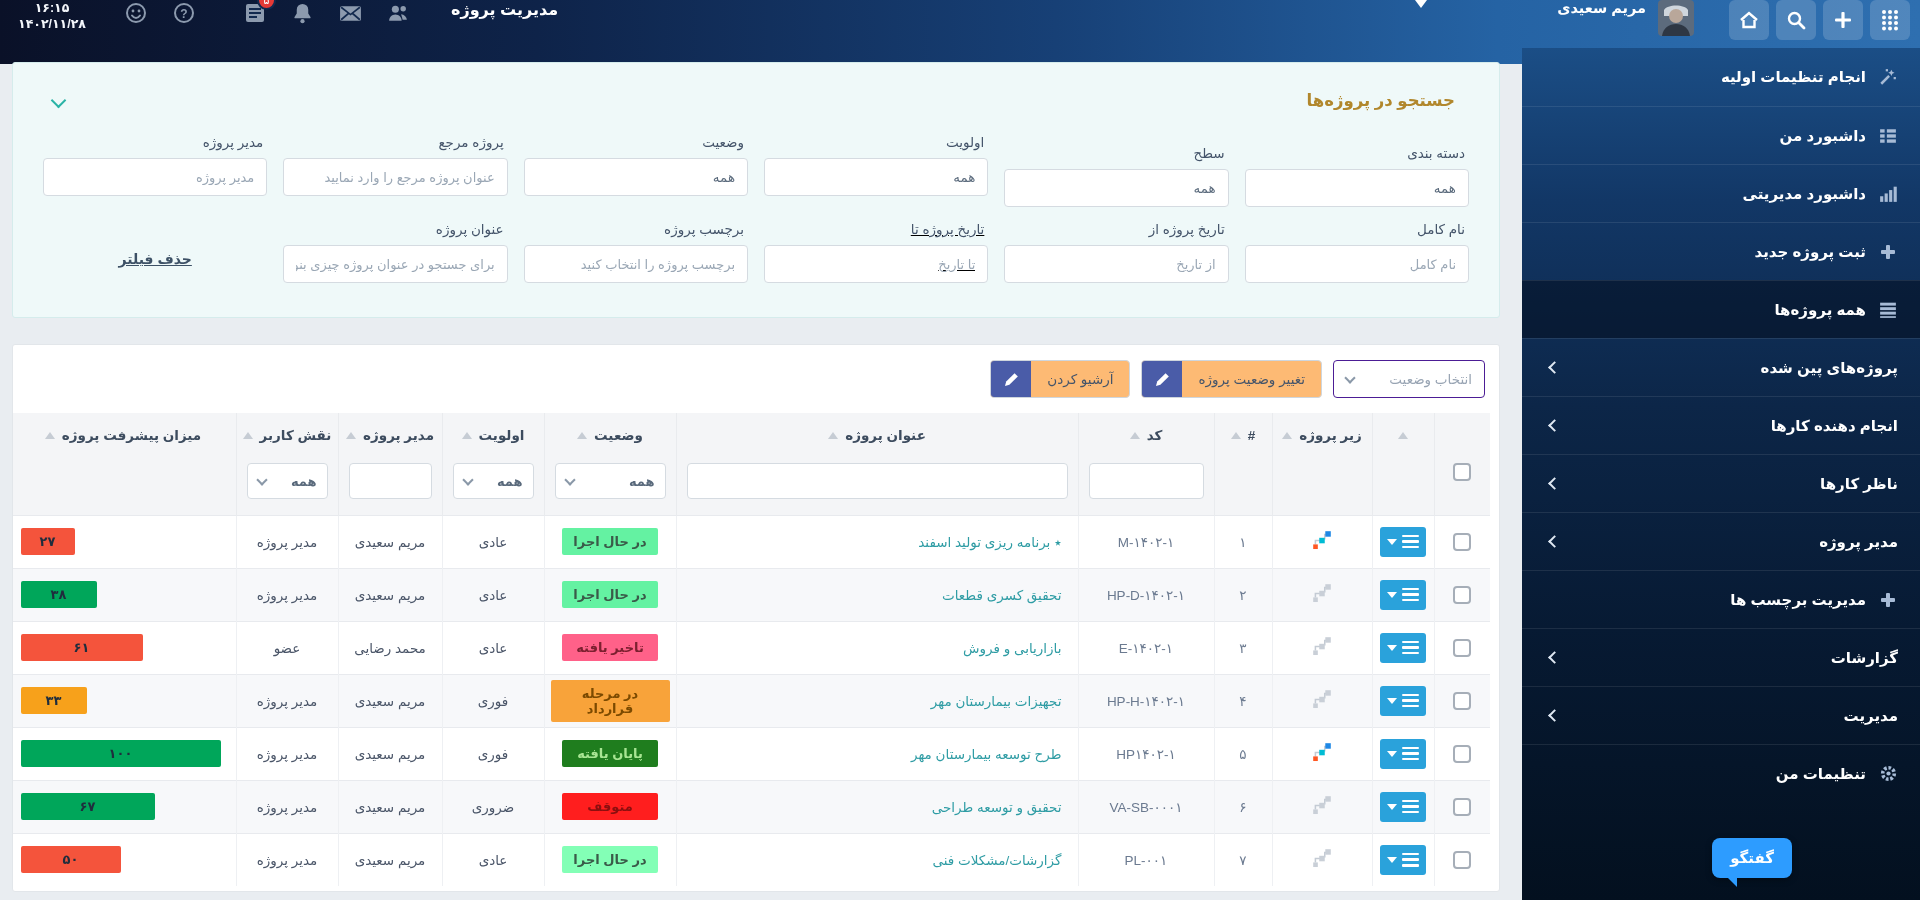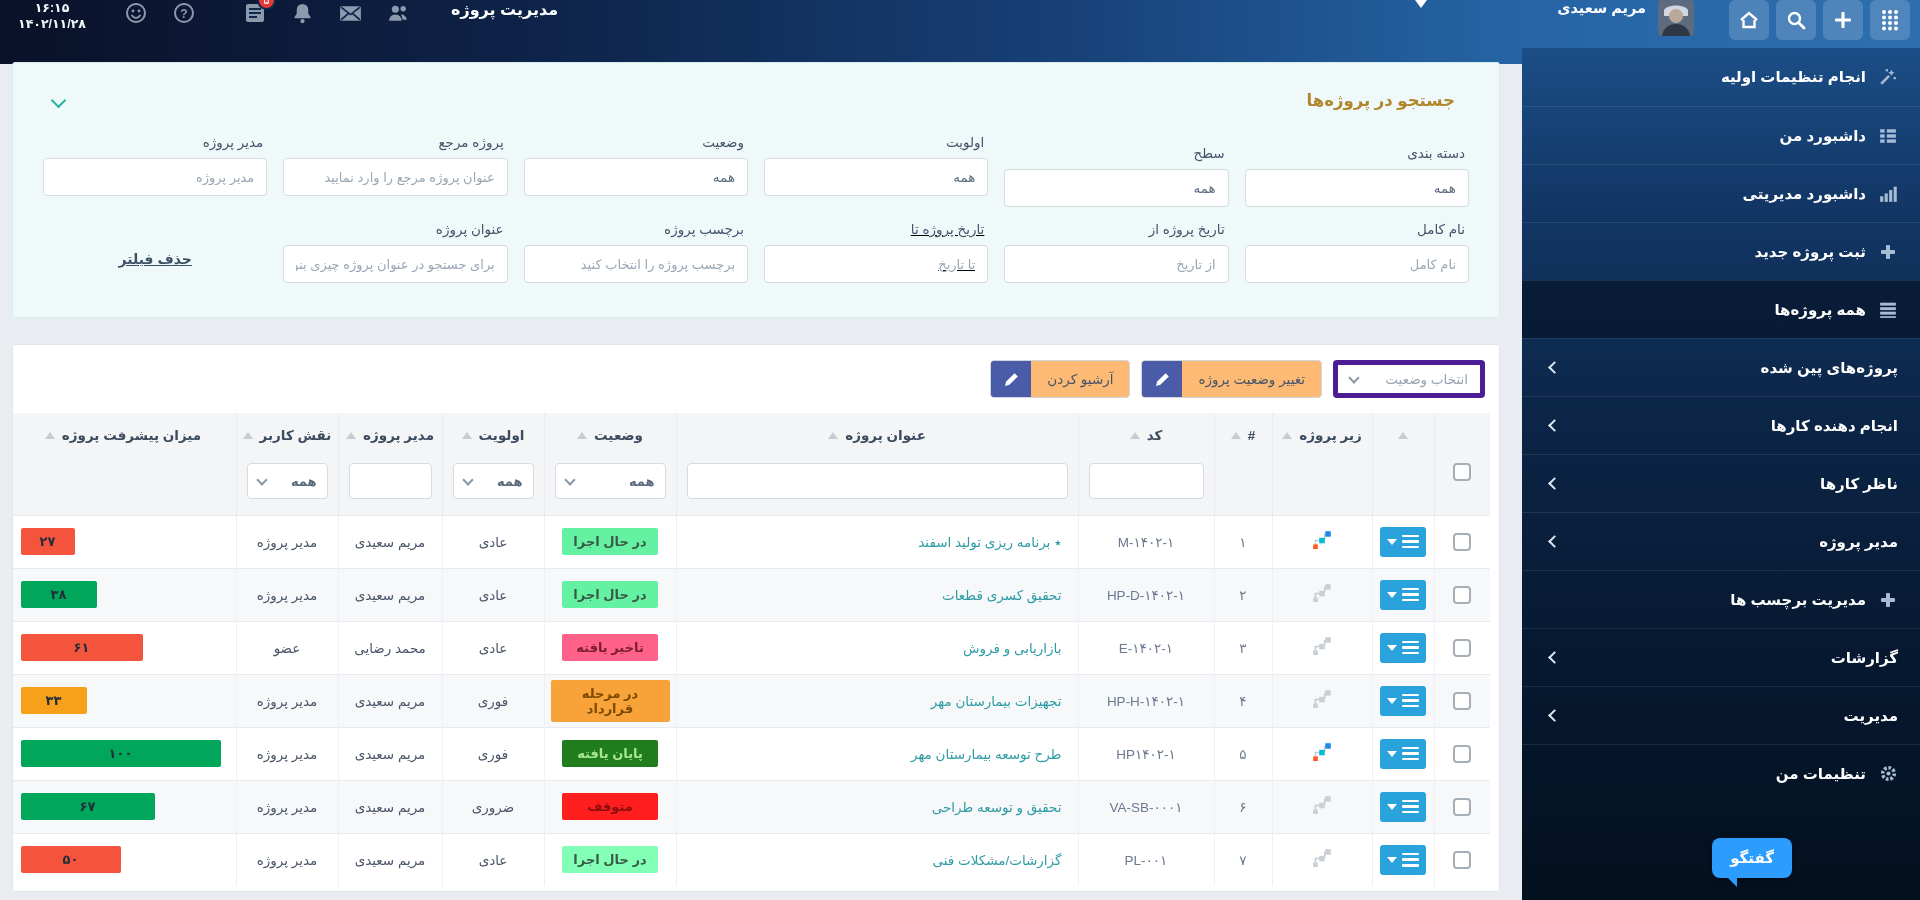--- a/index.html
+++ b/index.html
@@ -46,21 +46,21 @@
   .f-label{font-size:13.5px;color:#44546a;margin:0 4px 7px 0;height:17px}
   .f-box{height:38px;background:#fff;border:1px solid #d5dbe1;border-radius:4px;font-size:13.5px;color:#5a6a7c;
     display:flex;align-items:center;padding:0 12px;cursor:pointer}
   .f-input{width:100%;height:38px;background:#fff;border:1px solid #d5dbe1;border-radius:4px;font-size:13px;
     color:#5a6a7c;padding:0 12px;font-family:inherit}
   .f-input::placeholder{color:#9aa7b5}
   .clear-link{font-size:14px;color:#3d5166;text-decoration:underline;font-weight:bold;align-self:center;margin-top:14px;cursor:pointer}
   
   .table-card{margin:26px 10px 0 12px;height:548px;background:#fff;border:1px solid #e2e6ea;border-radius:3px;overflow:hidden}
   .toolbar{display:flex;align-items:center;padding:15px 14px 15px 0;gap:11px}
-  .tb-select{width:152px;height:38px;border:5px solid #4c1d95;border-radius:4px;background:#fff;color:#98a4b3;
+  .tb-select{width:152px;height:38px;border:1px solid #4c1d95;border-radius:4px;background:#fff;color:#98a4b3;
     font-size:13.5px;display:flex;align-items:center;padding:0 12px;cursor:pointer}
   .tb-select .sel-caret{margin-right:auto}
   .sel-caret{width:8px;height:8px;border-left:2px solid #8a98a8;border-bottom:2px solid #8a98a8;transform:rotate(-45deg);margin-bottom:3px}
   .btn{height:38px;border:1px solid #cfd6dd;border-radius:4px;background:#fdba74;display:flex;align-items:stretch;
     overflow:hidden;cursor:pointer;padding:0}
   .btn .lbl{display:flex;align-items:center;padding:0 16px;font-size:13.5px;color:#44546a}
   .btn .icbox{width:40px;background:#4a5ca8;display:flex;align-items:center;justify-content:center}
   
   table{border-collapse:collapse;table-layout:fixed;width:1480px;margin:0 9px}
   thead th{background:#f4f5f7;font-size:13.5px;color:#3d4c5f;font-weight:bold;padding:0;border-left:1px solid #e9ebee}

